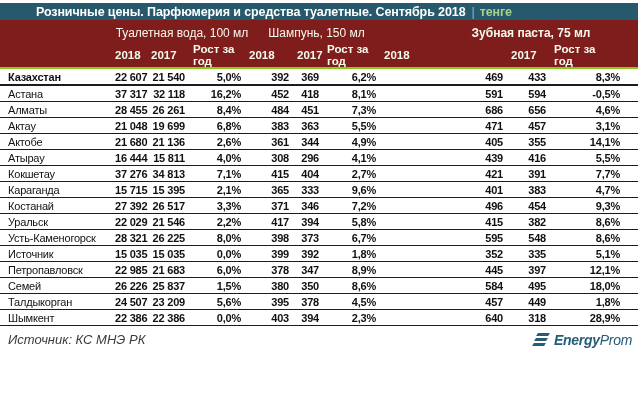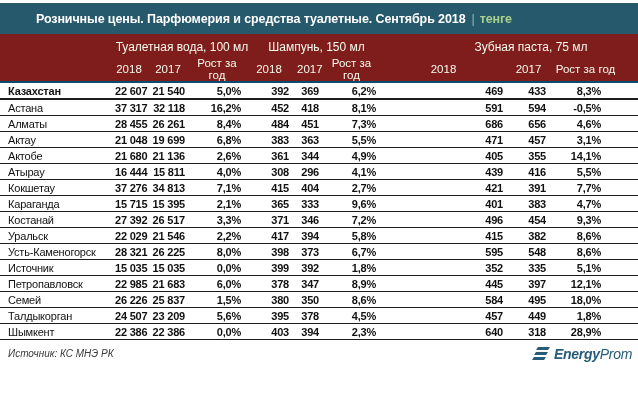--- a/index.html
+++ b/index.html
@@ -6,63 +6,63 @@
   body {
     width:638px; height:406px;
     background:#ffffff;
     font-family:"Liberation Sans", sans-serif;
     color:#111;
     overflow:hidden;
   }
   
   .title-bar {
     margin-top:3px;
-    height:31px;
+    height:17px;
     background:#26596B;
     display:flex; align-items:center;
     padding-left:36px;
     box-sizing:border-box;
     font-size:12.5px;
     letter-spacing:-0.1px;
   }
   .title-main { color:#ffffff; font-weight:bold; }
   .title-divider { color:#8FB7C2; font-weight:normal; margin:0 5px 0 6px; }
   .title-unit { color:#A9D18E; font-weight:bold; }
 
   
   table { border-collapse:collapse; width:638px; table-layout:fixed; }
   thead th { background:#7f1d1d; color:#F4FAEC; font-weight:normal; padding:0; }
   tr.group-row th { font-size:12px; height:21px; text-align:center; vertical-align:middle; padding-top:2px; }
-  tr.group-row th.g3 { padding-left:40px; }
-  tr.sub-row th { font-size:11.5px; height:17px; text-align:center; padding-right:8px; vertical-align:middle; }
+  tr.group-row th.g3 { padding-left:40px;font-weight:bold; }
+  tr.sub-row th { font-size:11.5px; height:17px; text-align:left; padding-right:8px; vertical-align:middle;font-weight:bold; }
   tr.sub-row th.last { padding-right:21px; }
 
   tbody td {
     font-size:11px;
     height:15px;
     padding:0;
     border-bottom:1px solid #1c1c1c;
     vertical-align:middle;
     letter-spacing:-0.2px;
     white-space:nowrap;
   }
-  tbody tr:first-child td { border-top:2px solid #0c4a6e; }
+  tbody tr:first-child td { border-top:2px solid #84cc16; }
   tbody tr.emphasis td { font-weight:bold; border-bottom-width:2px; }
   td.region { text-align:left; padding-left:8px; }
   td.num { text-align:right; padding-right:8px; font-weight:bold; }
-  td.num.c8 { padding-right:37px; }
+  td.num.c8 { padding-right:18px; }
 
   
   .footer {
     height:24px;
     display:flex; align-items:center; justify-content:space-between;
     padding:3px 6px 0 8px;
     box-sizing:border-box;
   }
-  .source { font-style:italic; font-size:10px; color:#3b3b3b; }
+  .source { font-style:italic; font-size:13px; color:#3b3b3b; }
   .logo { display:flex; align-items:center; color:#265C77; }
   .stripes { display:flex; flex-direction:column; margin-right:5px; }
   .stripe { height:3px; background:#265C77; transform:skewX(-32deg); margin-bottom:2px; }
   .stripe.s1 { width:12px; margin-left:3px; }
   .stripe.s2 { width:12px; margin-left:1px; }
   .stripe.s3 { width:12px; margin-left:-1px; margin-bottom:0; }
   .logo-text { font-style:italic; font-size:14px; letter-spacing:-0.3px; }
   .logo-bold { font-weight:bold; }
   .logo-light { font-weight:normal; }
 </style>

